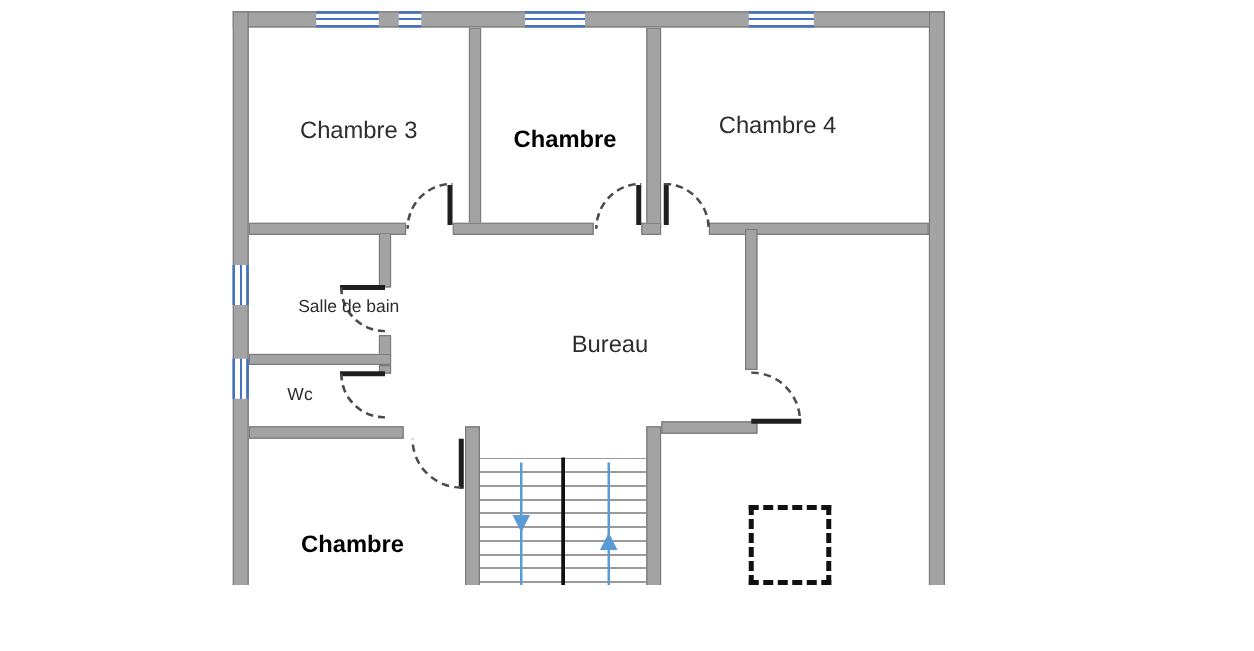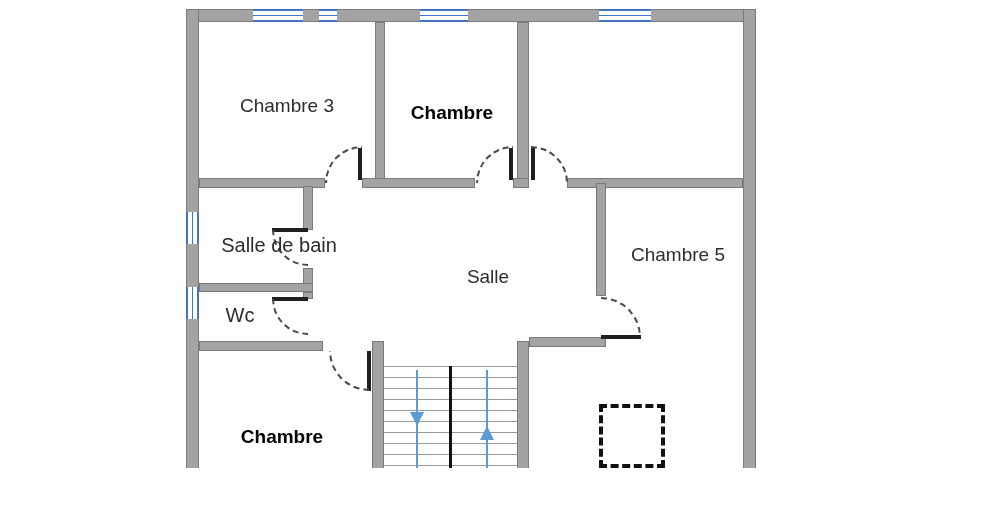--- a/index.html
+++ b/index.html
@@ -29,21 +29,21 @@
     border:2px dashed var(--door_arc,#4a4a4a);border-radius:50%;
   }
   .arc-br::before{left:0;top:0;}
   .arc-bl::before{right:0;top:0;}
   .arc-tr::before{left:0;bottom:0;}
   .leaf{position:absolute;background:var(--door_leaf,#1f1f1f);}
   .label{
     position:absolute;transform:translate(-50%,-50%);
     font-size:19px;line-height:1.2;color:#2d2d2d;white-space:nowrap;
   }
-  .label.small{font-size:20px;}
+  .label.small{font-size:14px;}
   .label.bold{font-weight:700;color:#000;}
   .treads{
     position:absolute;
     background:repeating-linear-gradient(to bottom,var(--tread,#9a9a9a) 0 1.5px,transparent 1.5px 11px);
   }
   .stringer{position:absolute;background:#111;}
   .guide{position:absolute;background:var(--stair_blue,#5b9bd5);}
   .tri-down{
     position:absolute;width:0;height:0;
     border-left:7px solid transparent;border-right:7px solid transparent;
@@ -120,19 +120,19 @@
   <div class="guide" style="left:416px;top:370px;width:2px;height:120px;"></div>
   <div class="guide" style="left:486px;top:370px;width:2px;height:120px;"></div>
   <div class="guide" style="left:416px;top:488px;width:72px;height:2px;"></div>
   <div class="tri-down" style="left:410px;top:412px;"></div>
   <div class="tri-up" style="left:480px;top:426px;"></div>
 
   <div class="opening" style="left:599px;top:404px;width:66px;height:64px;"></div>
 
   <div class="label" style="left:287px;top:106px;">Chambre 3</div>
   <div class="label bold" style="left:452px;top:113px;">Chambre</div>
+  <div class="label" style="left:622px;top:102px;">Chambre 4</div>
   <div class="label small" style="left:279px;top:245px;">Salle de bain</div>
   <div class="label small" style="left:240px;top:315px;">Wc</div>
-  <div class="label" style="left:488px;top:277px;">Salle</div>
-  <div class="label" style="left:678px;top:255px;">Chambre 5</div>
+  <div class="label" style="left:488px;top:277px;">Bureau</div>
   <div class="label bold" style="left:282px;top:437px;">Chambre</div>
 
 </div>
 
 </body></html>

